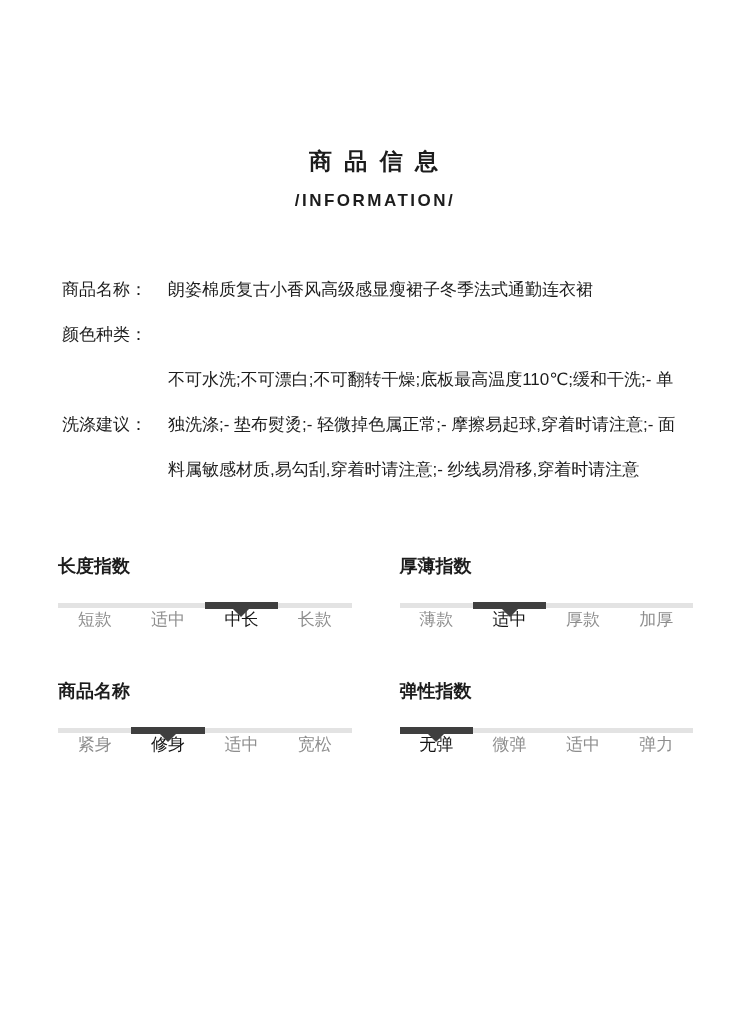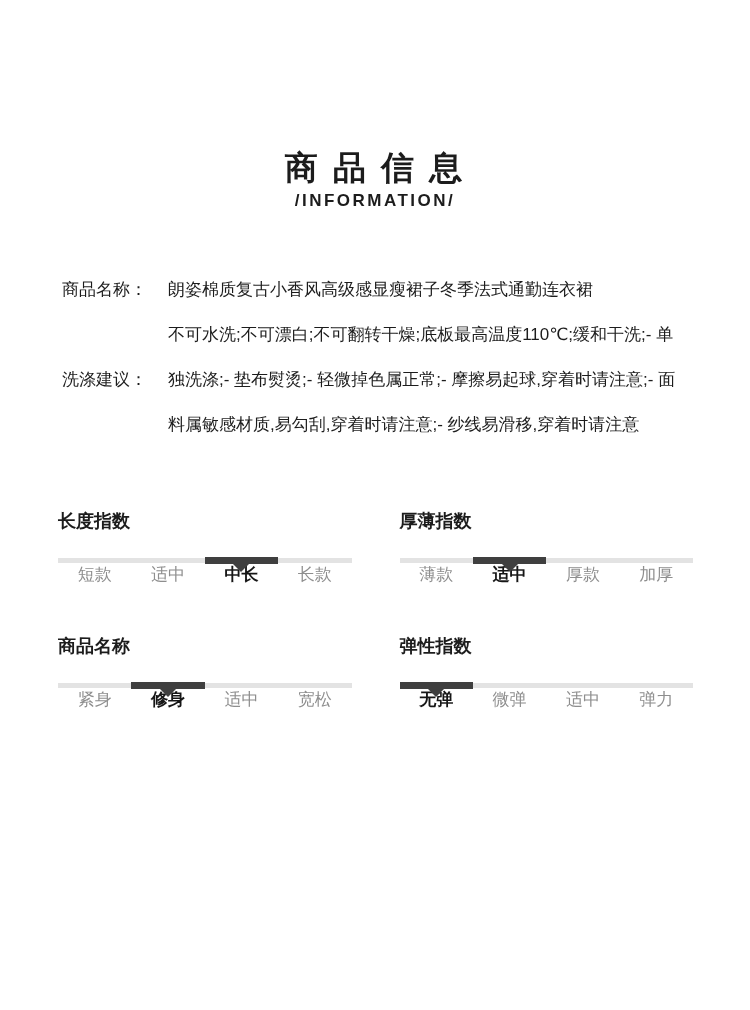--- a/index.html
+++ b/index.html
@@ -9,27 +9,27 @@
     background: #ffffff;
     overflow: hidden;
     font-family: "Liberation Sans", "DejaVu Sans", sans-serif;
     color: var(--text-primary, #1c1c1c);
     box-sizing: border-box;
   }
   
   .header { text-align: center; padding-top: 146px; }
   .title {
     margin: 0;
-    font-size: 33px;
+    font-size: 23px;
     font-weight: 700;
     letter-spacing: 3px;
     color: var(--text-primary, #1c1c1c);
   }
   .subtitle {
-    margin-top: 0;
+    margin-top: 14px;
     font-size: 17px;
     font-weight: 700;
     letter-spacing: 2.5px;
     color: var(--text-primary, #1c1c1c);
   }
   
   .info { margin: 56px 60px 0 62px; }
   .info-row { display: flex; align-items: center; }
   .info-label {
     flex: none;
@@ -85,40 +85,41 @@
   }
   .opts { display: flex; }
   .opt {
     flex: 1;
     text-align: center;
     font-size: 17px;
     color: var(--option-inactive, #8e8e8e);
   }
   .opt.active {
     color: var(--option-active, #161616);
-    font-weight: 700;
+    font-weight: 400;
     text-align: center;
   }
 </style>
 </head>
 <body>
 
 <div class="page">
 
   <div class="header">
     <h1 class="title">商 品 信 息</h1>
     <div class="subtitle">/INFORMATION/</div>
   </div>
 
   <div class="info">
     <div class="info-row">
       <div class="info-label">商品名称：</div>
       <div class="info-value">朗姿棉质复古小香风高级感显瘦裙子冬季法式通勤连衣裙</div>
     </div>
     <div class="info-row">
+      <div class="info-label">颜色种类：</div>
     </div>
     <div class="info-row">
       <div class="info-label">洗涤建议：</div>
       <div class="info-value">不可水洗;不可漂白;不可翻转干燥;底板最高温度110℃;缓和干洗;- 单独洗涤;- 垫布熨烫;- 轻微掉色属正常;- 摩擦易起球,穿着时请注意;- 面料属敏感材质,易勾刮,穿着时请注意;- 纱线易滑移,穿着时请注意</div>
     </div>
   </div>
 
   <div class="indexes">
 
     <div class="group">

